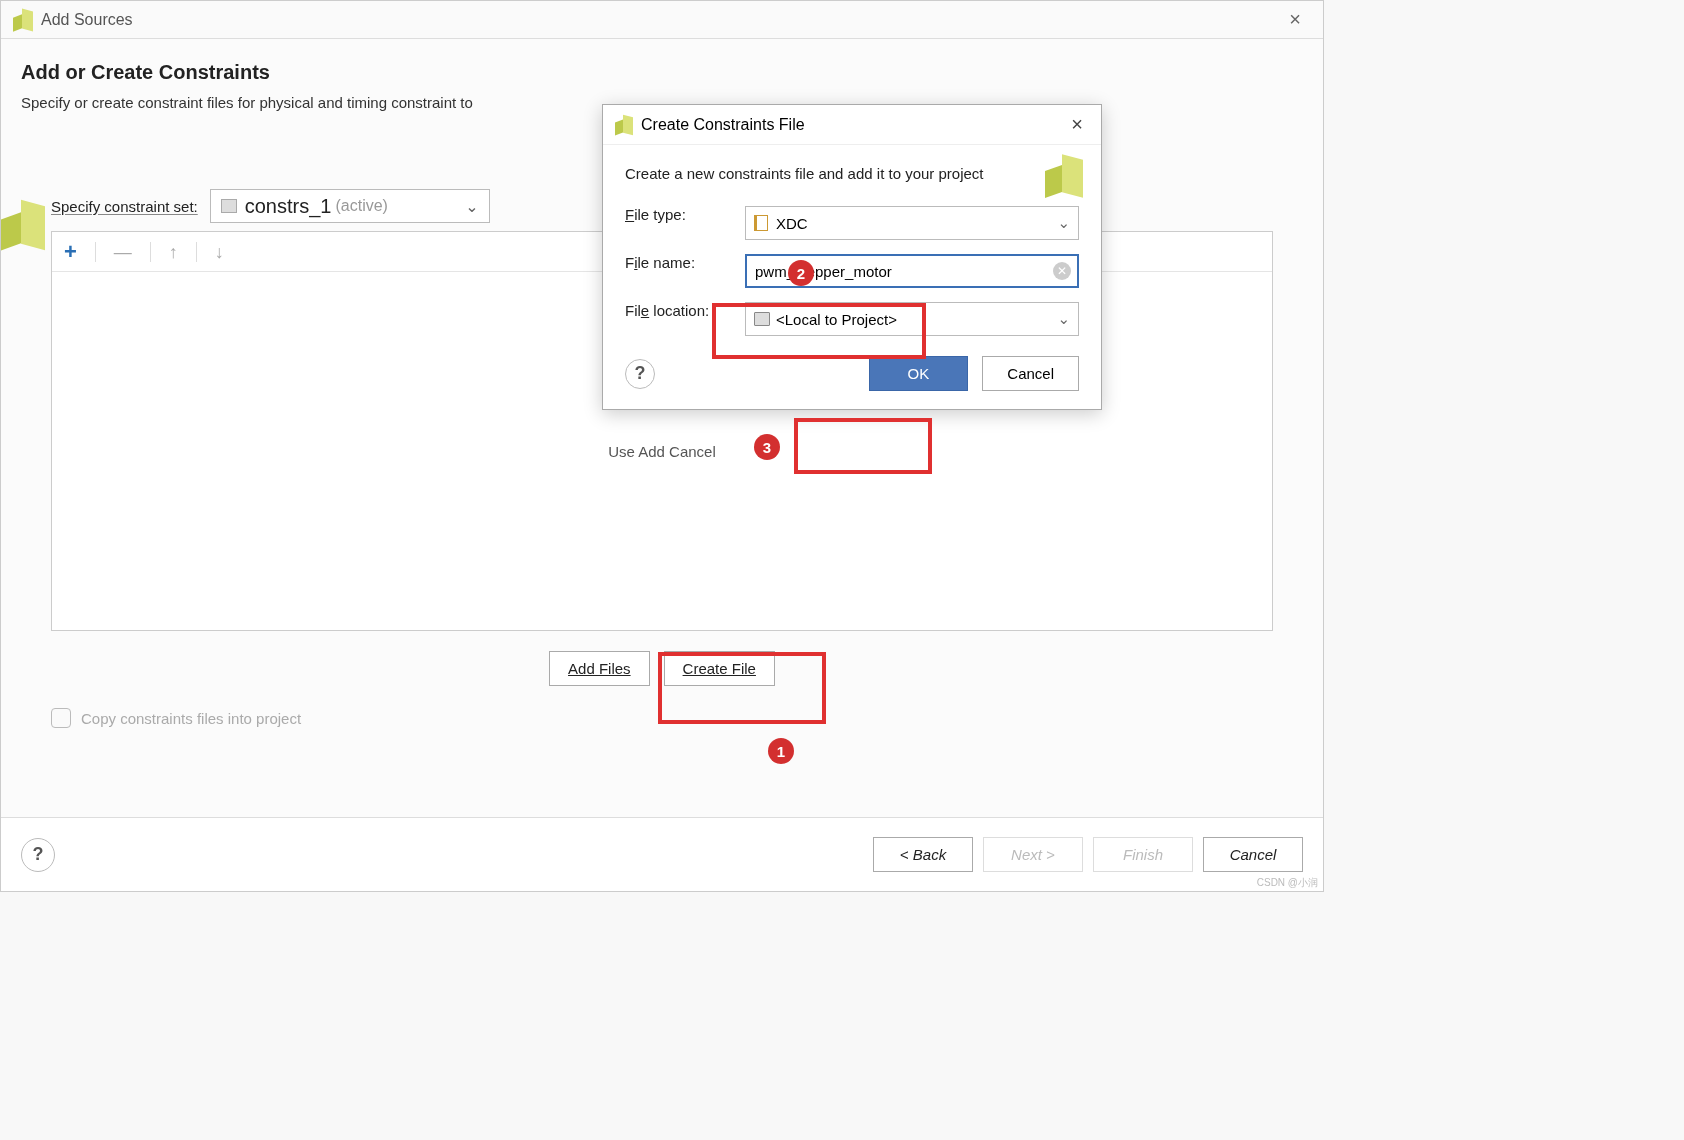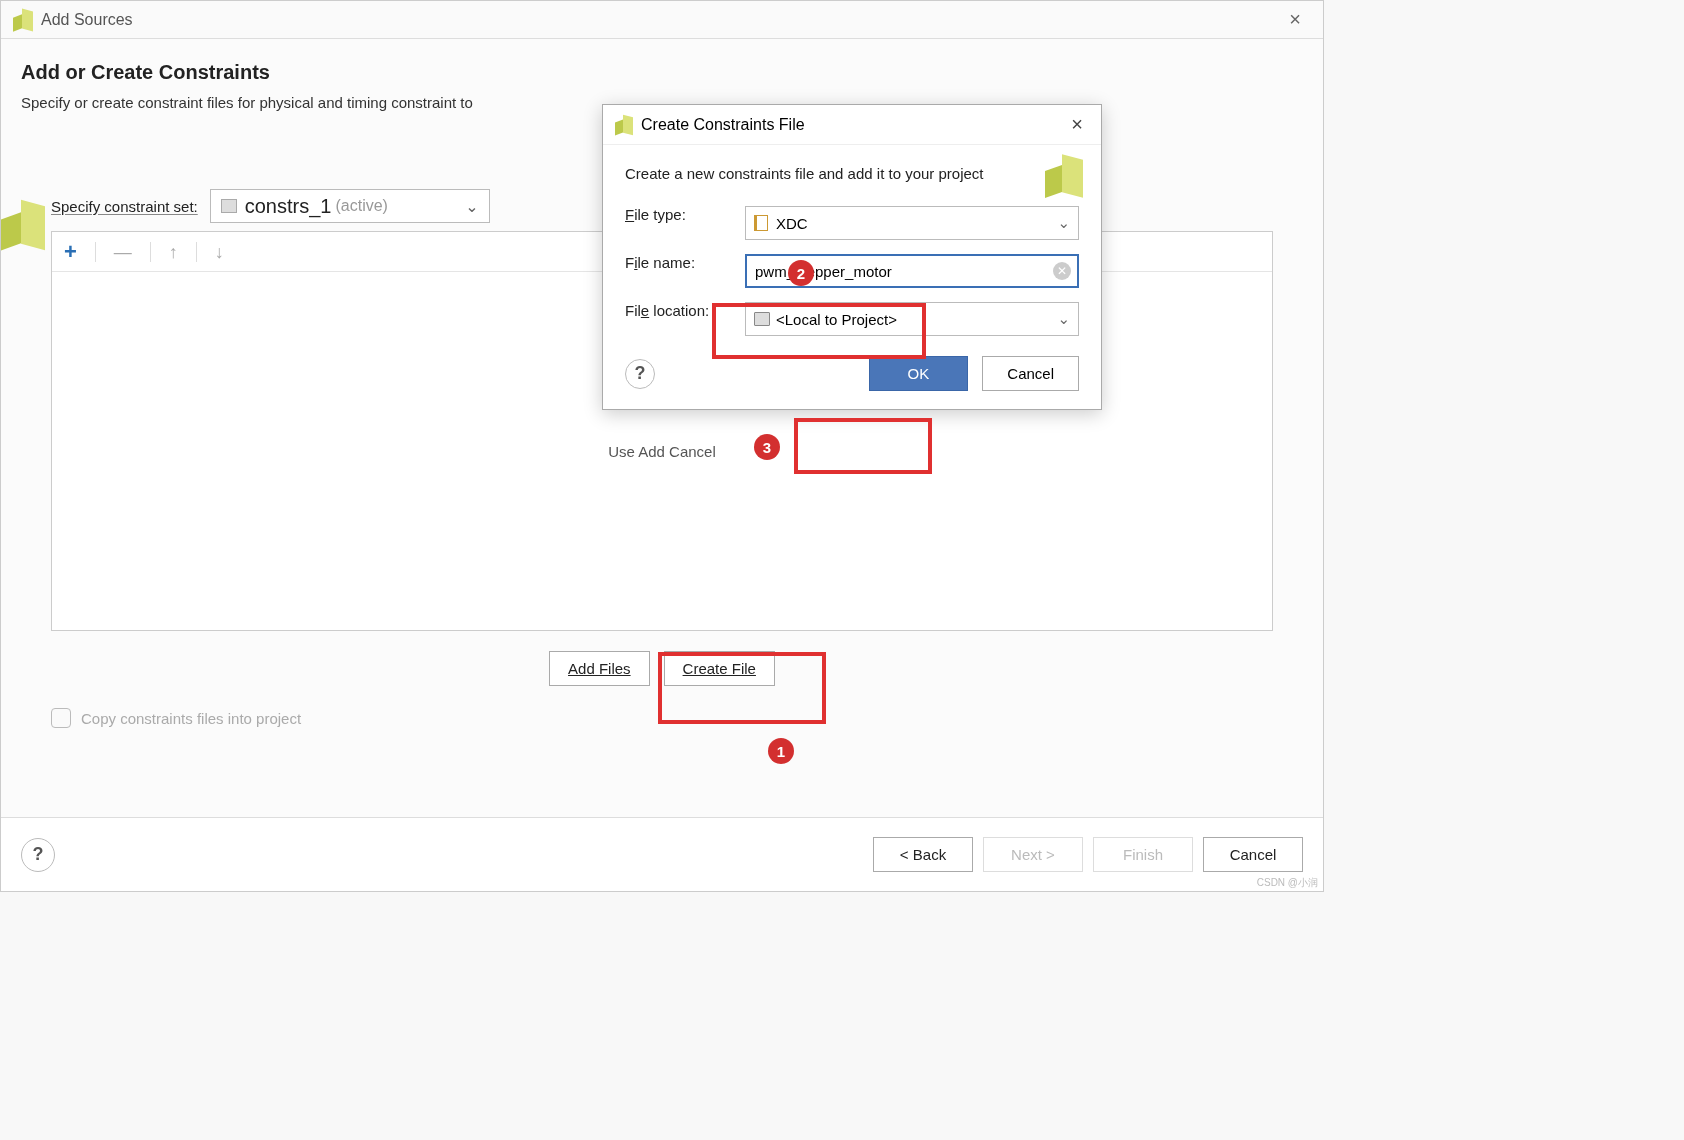--- a/index.html
+++ b/index.html
@@ -36,21 +36,21 @@
 .btn { border: 1px solid #aaa; background: #fff; padding: 8px 18px; font-size: 15px; color: #222; cursor: pointer; }
 .btn .und { text-decoration: underline; }
 
 .checkbox-row { margin: 22px 0 0 30px; display: flex; align-items: center; gap: 10px; }
 .checkbox { width: 20px; height: 20px; border: 1px solid #bbb; border-radius: 4px; background: #fafafa; }
 .checkbox-label { color: #aaa; font-size: 15px; }
 
 .footer { position: absolute; bottom: 0; left: 0; right: 0; height: 74px; border-top: 1px solid #ddd; background: #fff; display: flex; align-items: center; padding: 0 20px; }
 .help-circ { width: 34px; height: 34px; border: 1px solid #bbb; border-radius: 50%; display: flex; align-items: center; justify-content: center; font-size: 18px; font-weight: bold; color: #555; cursor: pointer; }
 .footer .spacer { flex: 1; }
-.footer .btn { min-width: 100px; text-align: center; margin-left: 10px; }
+.footer .btn { min-width: 100px; text-align: center; margin-left: 10px; font-style: italic; }
 .footer .btn.dis { color: #bbb; border-color: #ddd; cursor: default; }
 
 
 .modal { position: absolute; top: 104px; left: 602px; width: 500px; background: #fff; border: 1px solid #aaa; box-shadow: 0 4px 18px rgba(0,0,0,0.2); }
 .modal .mtitlebar { height: 40px; display: flex; align-items: center; padding: 0 12px; border-bottom: 1px solid #eee; }
 .modal .mtitle { font-size: 16px; color: #000000; }
 .modal .mclose { margin-left: auto; font-size: 20px; color: #444; cursor: pointer; padding: 4px 6px; }
 .modal .mbody { padding: 20px 22px 18px 22px; }
 .modal .mdesc { font-size: 15px; color: #222; margin-bottom: 24px; max-width: 380px; }
 .modal .brand-icon-sm { position: absolute; top: 52px; right: 18px; width: 38px; height: 38px; }

